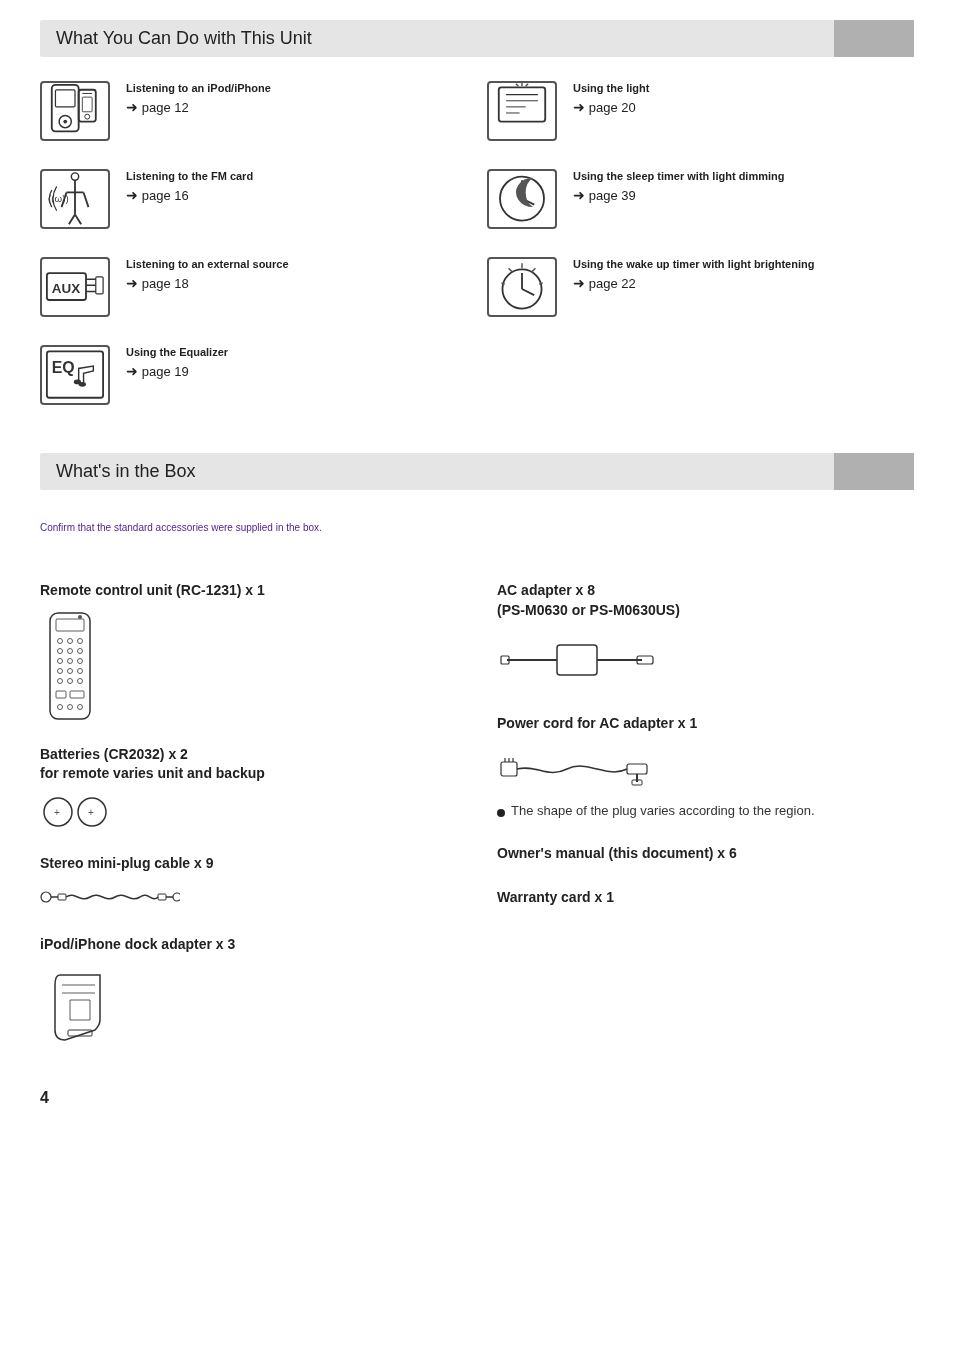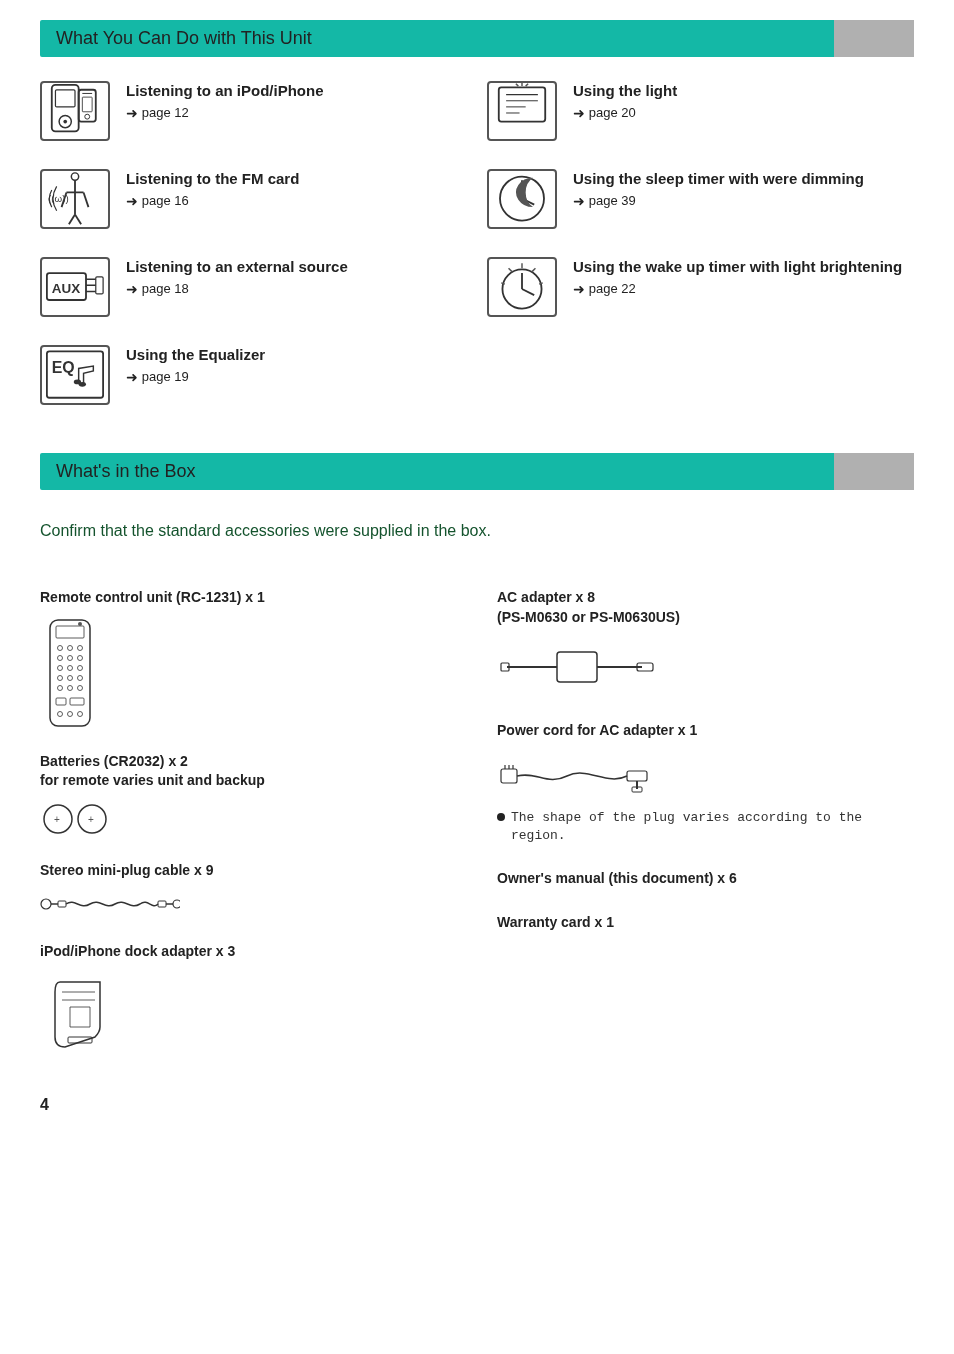--- a/index.html
+++ b/index.html
@@ -8,21 +8,21 @@
       background: #fff;
       width: 954px;
       min-height: 1354px;
       padding: 20px 40px;
       font-size: 14px;
       color: #222;
     }
 
     
     .section-header {
-      background: #14b8a6;
+      background: #e5e5e5;
       padding: 8px 16px;
       font-size: 18px;
       font-weight: 300;
       color: #222;
       margin-bottom: 24px;
       border-radius: 2px;
       position: relative;
     }
     .section-header::after {
       content: '';
@@ -53,21 +53,21 @@
       display: flex;
       align-items: center;
       justify-content: center;
       flex-shrink: 0;
       font-size: 11px;
       text-align: center;
       background: #fff;
       overflow: hidden;
     }
     .feature-text h3 {
-      font-size: 15px;
+      font-size: 11px;
       font-weight: bold;
       margin-bottom: 4px;
       line-height: 1.3;
     }
     .feature-text .page-ref {
       display: flex;
       align-items: center;
       gap: 4px;
       font-size: 13px;
       color: #222;
@@ -77,22 +77,22 @@
       color: #222;
       font-size: 14px;
     }
 
     
     .box-content {
       padding: 8px 0 0 0;
     }
     .box-intro {
       margin-bottom: 20px;
-      font-size: 16px;
-      color: #14532d;
+      font-size: 10px;
+      color: #4c1d95;
     }
     .accessories-grid {
       display: grid;
       grid-template-columns: 1fr 1fr;
       gap: 0 40px;
       margin-top: 48px;
     }
     .accessory-item {
       margin-bottom: 24px;
     }
@@ -103,27 +103,26 @@
       line-height: 1.4;
     }
     .accessory-image {
       display: flex;
       align-items: center;
       justify-content: flex-start;
       margin: 8px 0;
     }
     .bullet-note {
       display: flex;
-      align-items: flex-start;
+      align-items: center;
       gap: 6px;
       font-size: 13px;
       color: #333;
       margin-top: 6px;
       line-height: 1.4;
-      font-family: Liberation Mono, monospace;
     }
     .bullet-dot {
       width: 8px;
       height: 8px;
       background: #222;
       border-radius: 50%;
       flex-shrink: 0;
       margin-top: 4px;
     }
 
@@ -255,21 +254,21 @@
         <svg viewBox="0 0 54 50" xmlns="http://www.w3.org/2000/svg">
 
           <circle cx="27" cy="25" r="18" fill="none" stroke="#333" stroke-width="1.5"></circle>
           <line x1="27" y1="10" x2="27" y2="25" stroke="#333" stroke-width="1.5"></line>
           <line x1="27" y1="25" x2="37" y2="30" stroke="#333" stroke-width="1.5"></line>
 
           <path d="M36,8 Q30,12 30,20 Q30,28 36,32 Q28,32 24,26 Q20,20 24,14 Q28,8 36,8 Z" fill="#555"></path>
         </svg>
       </div>
       <div class="feature-text">
-        <h3>Using the sleep timer with were dimming</h3>
+        <h3>Using the sleep timer with light dimming</h3>
         <div class="page-ref">
           <span class="arrow-right">➜</span>
           <span>page 39</span>
         </div>
       </div>
     </div>
 
     <div class="feature-item">
       <div class="feature-icon">
         <svg viewBox="0 0 54 50" xmlns="http://www.w3.org/2000/svg">

